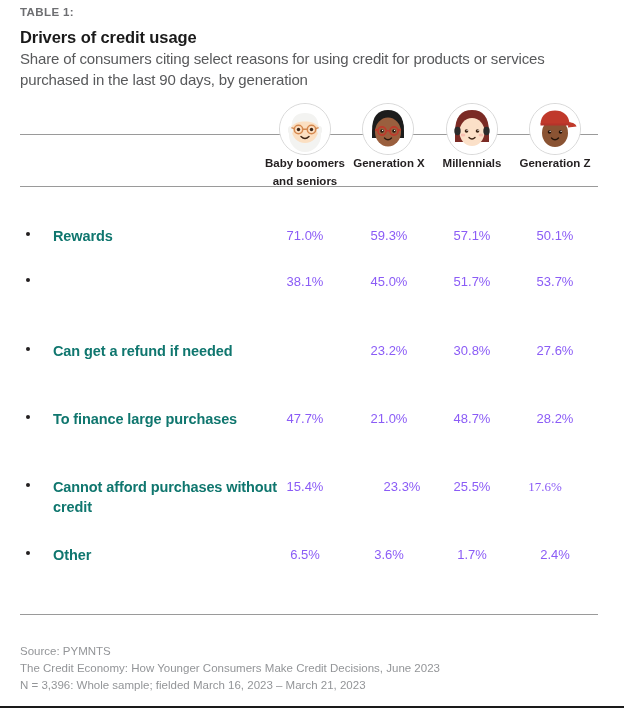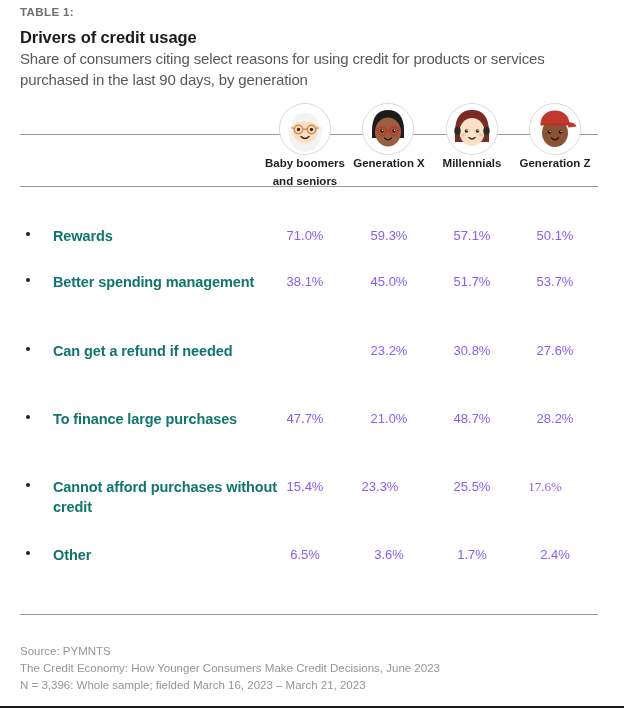--- a/index.html
+++ b/index.html
@@ -243,21 +243,20 @@
     <span class="bullet"></span>
     <div class="row-label">Rewards</div>
     <div class="cell" style="left:235px;">71.0%</div>
     <div class="cell" style="left:319px;">59.3%</div>
     <div class="cell" style="left:402px;">57.1%</div>
     <div class="cell" style="left:485px;">50.1%</div>
   </div>
 
   <div class="row" style="top:272px;">
     <span class="bullet"></span>
-    <div class="row-label">Better spending management</div>
     <div class="cell" style="left:235px;">38.1%</div>
     <div class="cell" style="left:319px;">45.0%</div>
     <div class="cell" style="left:402px;">51.7%</div>
     <div class="cell" style="left:485px;">53.7%</div>
   </div>
 
   <div class="row" style="top:341px;">
     <span class="bullet"></span>
     <div class="row-label">Can get a refund if needed</div>
     <div class="cell" style="left:319px;">23.2%</div>
@@ -271,21 +270,21 @@
     <div class="cell" style="left:235px;">47.7%</div>
     <div class="cell" style="left:319px;">21.0%</div>
     <div class="cell" style="left:402px;">48.7%</div>
     <div class="cell" style="left:485px;">28.2%</div>
   </div>
 
   <div class="row" style="top:477px;">
     <span class="bullet"></span>
     <div class="row-label">Cannot afford purchases without credit</div>
     <div class="cell" style="left:235px;">15.4%</div>
-    <div class="cell" style="left:310px;text-align:center;">23.3%</div>
+    <div class="cell" style="left:332px;text-align:center;">23.3%</div>
     <div class="cell" style="left:402px;">25.5%</div>
     <div class="cell" style="left:475px;font-family:Liberation Serif, serif;">17.6%</div>
   </div>
 
   <div class="row" style="top:545px;">
     <span class="bullet"></span>
     <div class="row-label">Other</div>
     <div class="cell" style="left:235px;">6.5%</div>
     <div class="cell" style="left:319px;">3.6%</div>
     <div class="cell" style="left:402px;">1.7%</div>

